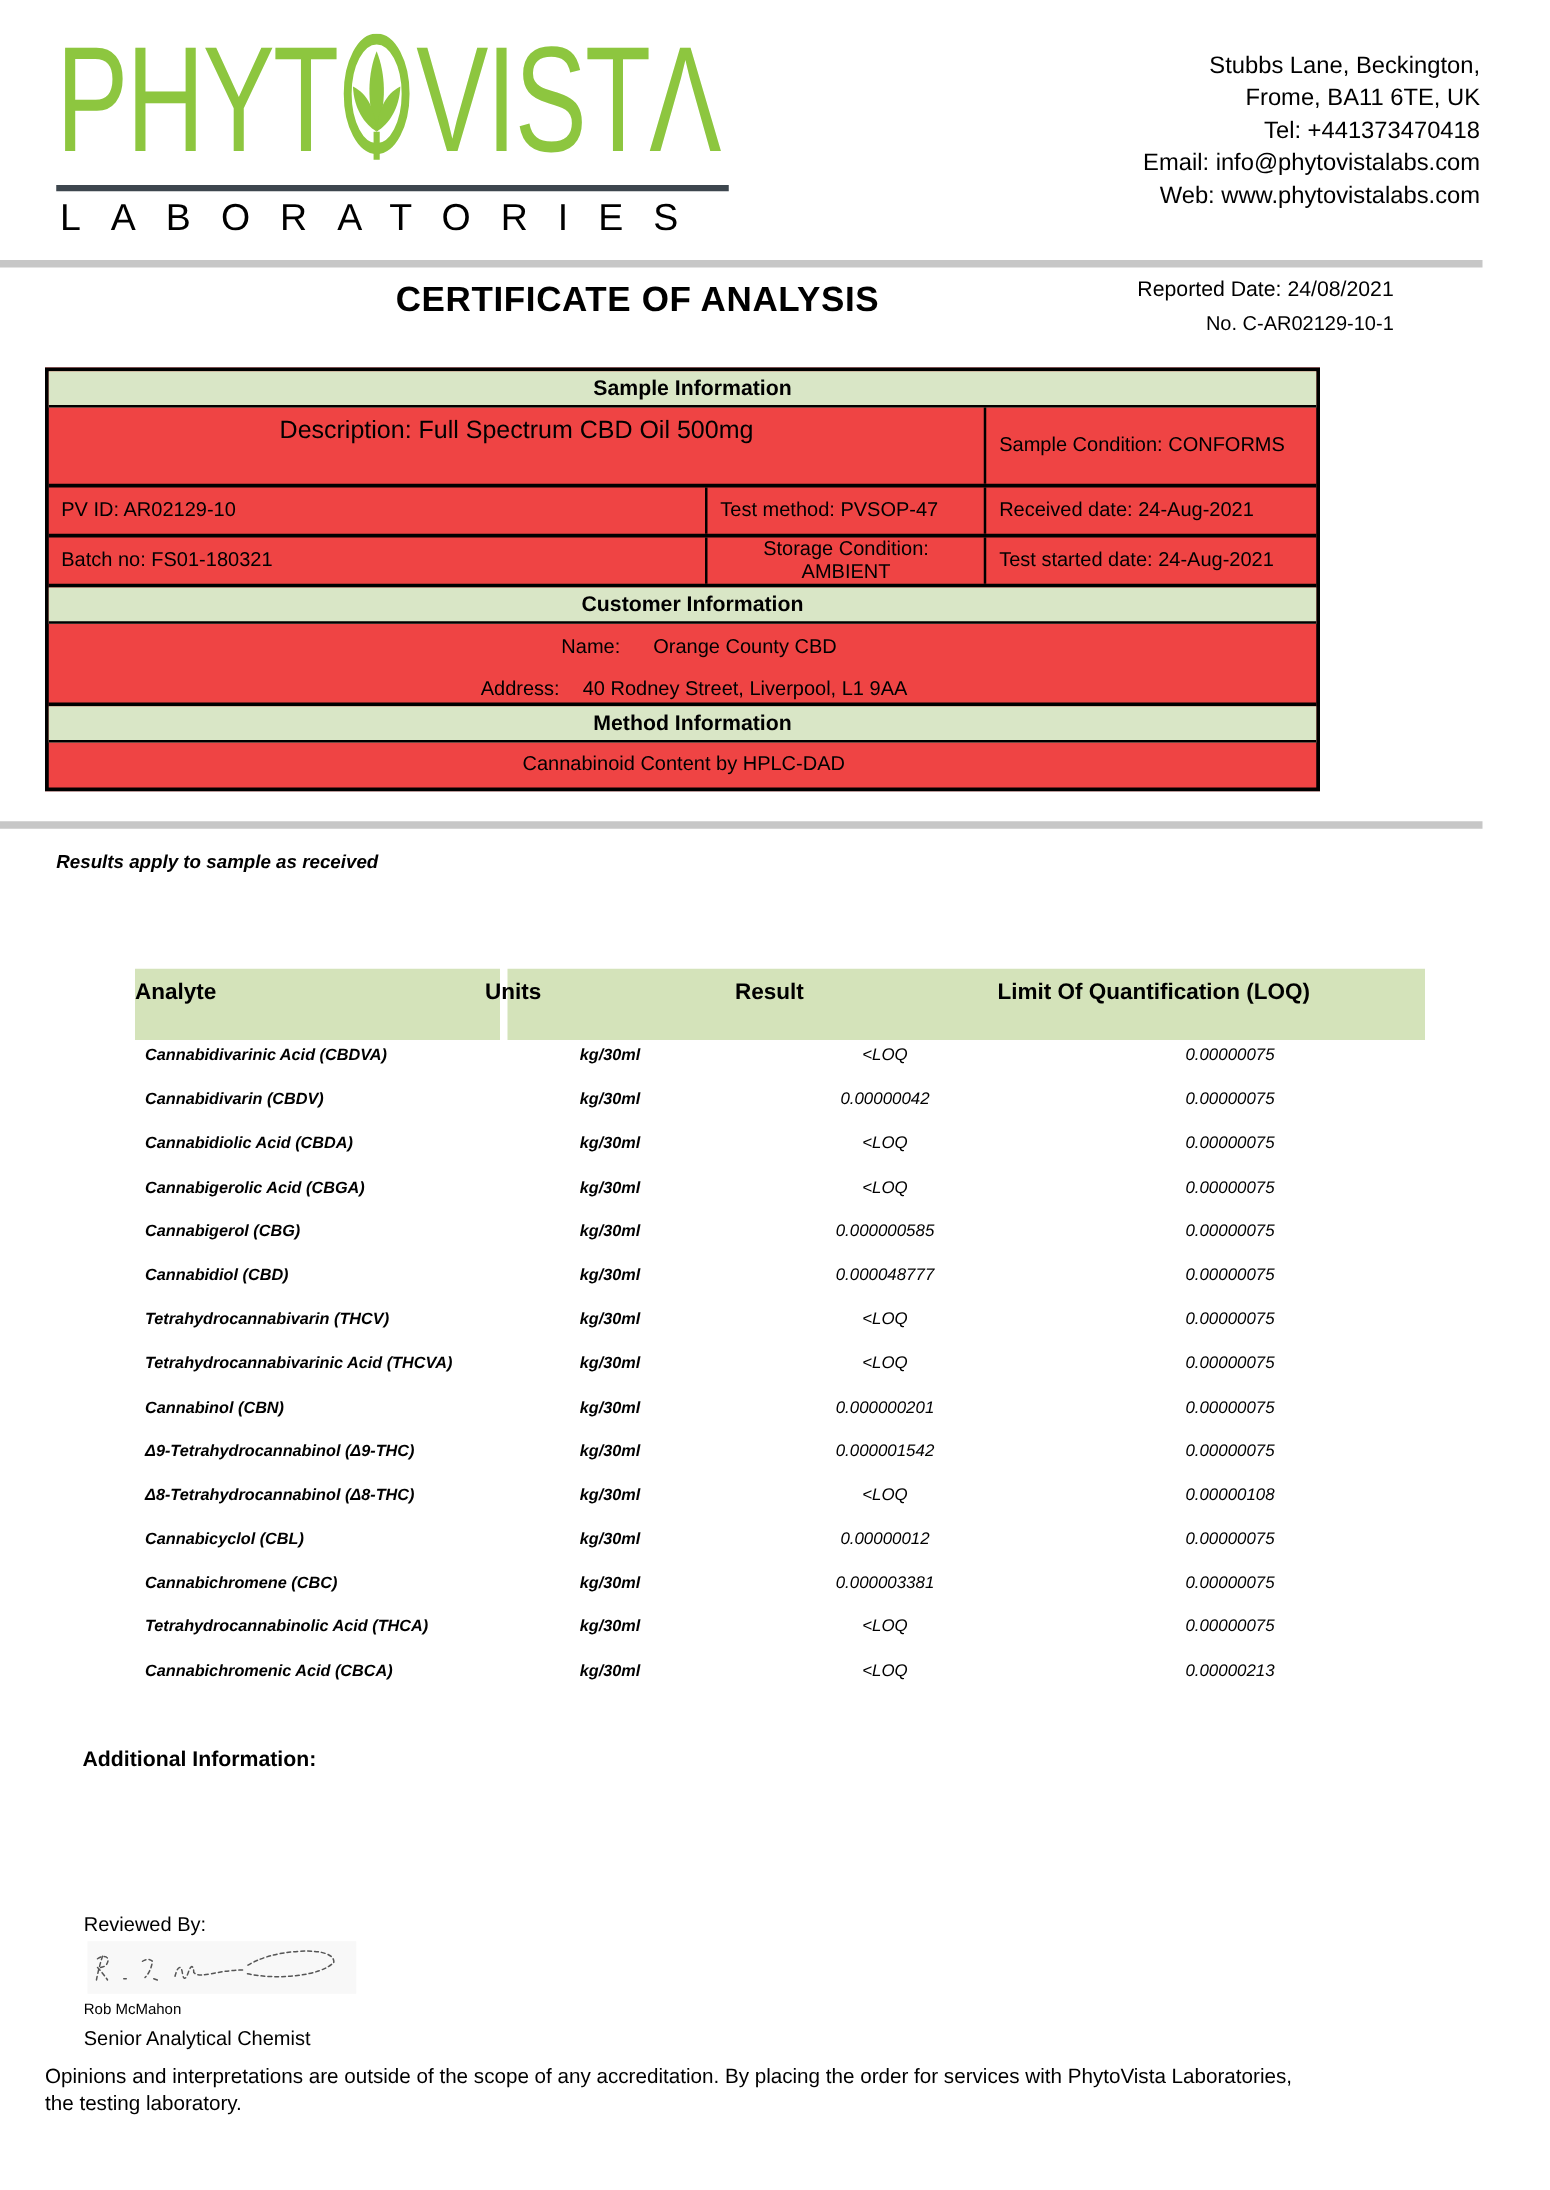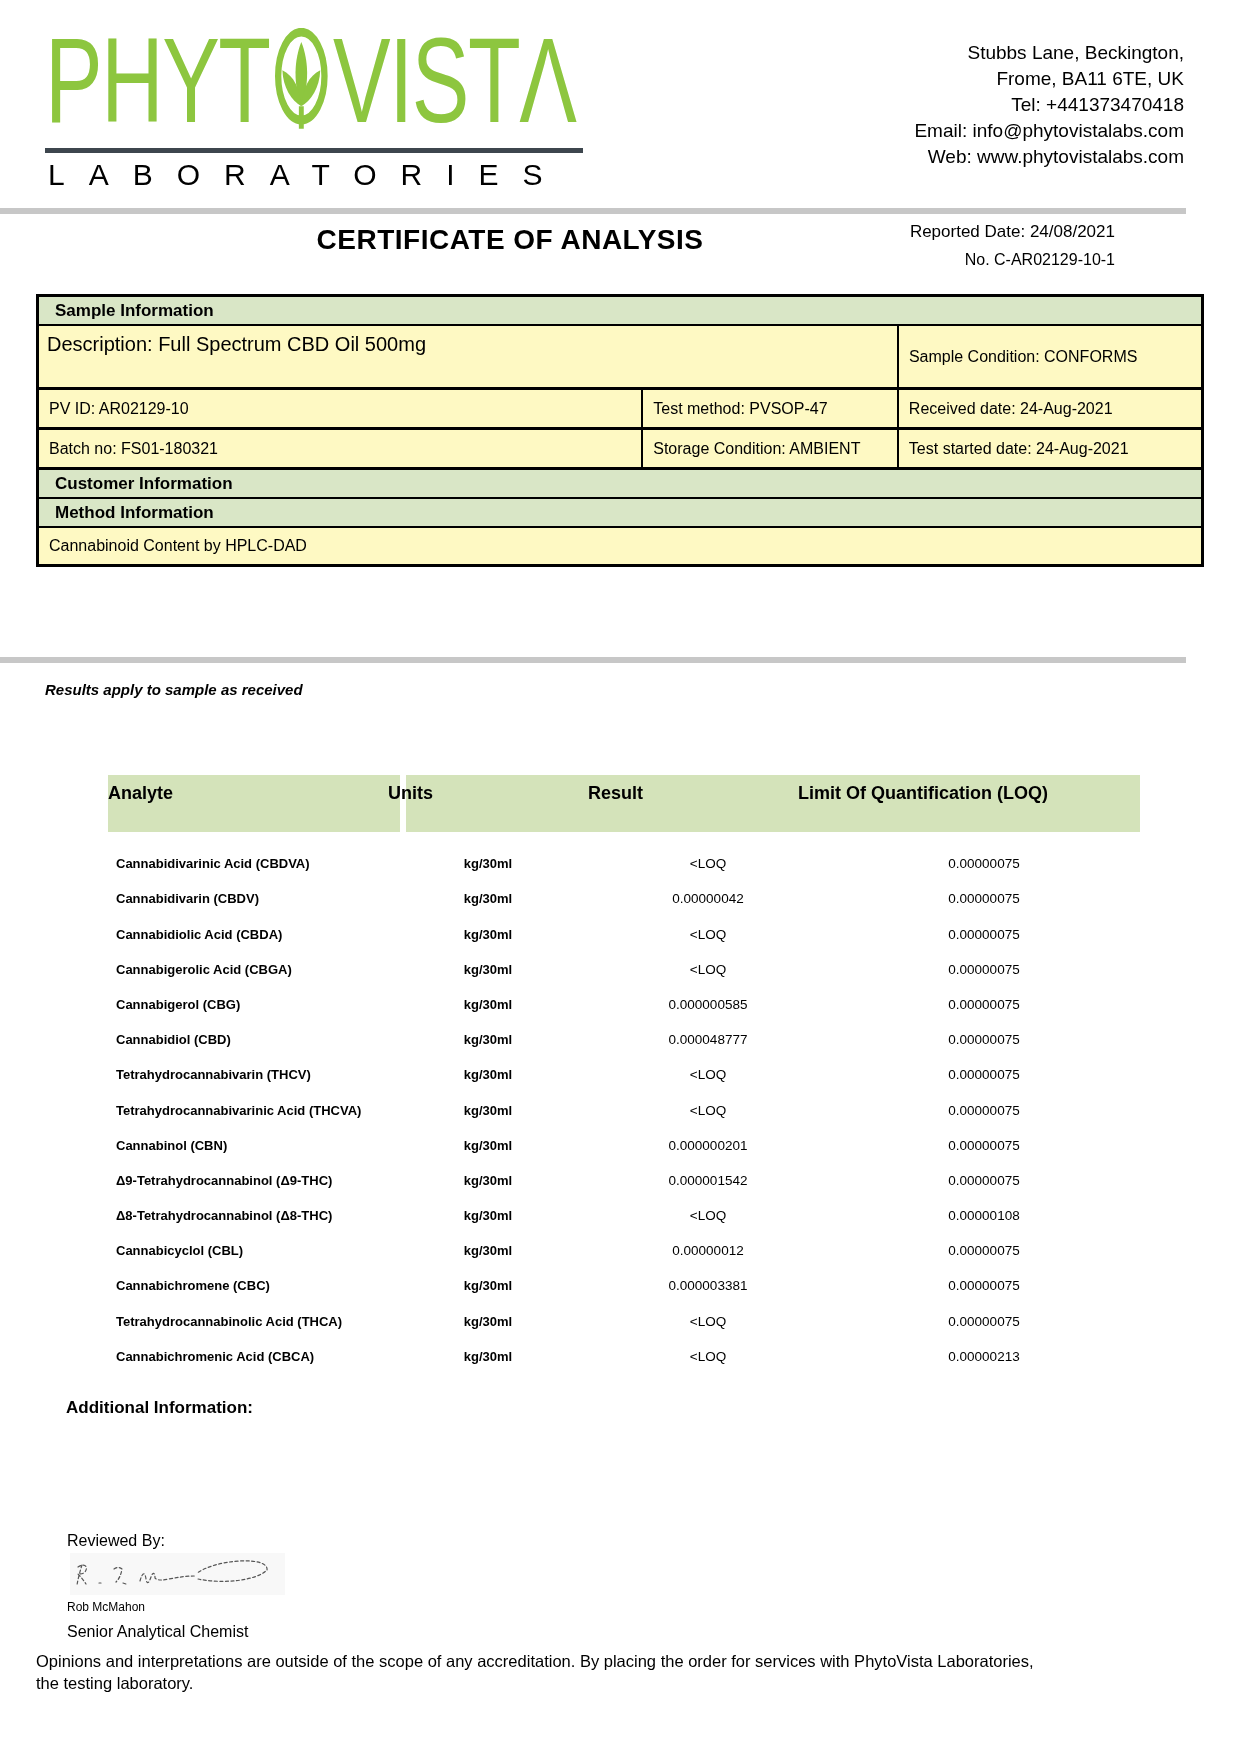--- a/index.html
+++ b/index.html
@@ -19,21 +19,21 @@
   .contact { position:absolute; top:40px; right:56px; text-align:right; font-size:19px; line-height:26px; }
   .gray-bar { position:absolute; left:0; width:1186px; height:6px; background:#c7c7c7; }
   .bar1 { top:208px; } .bar2 { top:657px; }
   .reported { position:absolute; top:222px; right:125px; text-align:right; }
   .reported-date { font-size:17px; }
   .report-no { font-size:16px; margin-top:9px; }
   .coa-title { position:absolute; top:224px; left:0; width:1020px; text-align:center;
                font-size:28px; font-weight:bold; letter-spacing:0.5px; }
 
   
-  .info-block { position:absolute; left:36px; top:294px; width:1168px; border:3px solid #000; background:#fef9c3; }
+  .info-block { position:absolute; left:36px; top:294px; width:1020px; border:3px solid #000; background:#ef4444;text-align:center; }
   .sec-hdr { height:29px; background:#d9e6c6; border-bottom:2px solid #000;
              font-size:17px; font-weight:bold; padding:4px 0 0 16px; }
   .desc-row { height:64px; border-bottom:3px solid #000; display:flex; }
   .desc-cell { width:74%; border-right:2px solid #000; padding:7px 8px; font-size:20px; }
   .cond-cell { flex:1; display:flex; align-items:center; padding:0 10px; font-size:16px; }
   .grid-row { height:40px; border-bottom:3px solid #000; display:flex; font-size:16px; }
   .gcell { display:flex; align-items:center; padding:0 10px; }
   .g1 { width:52%; border-right:2px solid #000; }
   .g2 { width:22%; border-right:2px solid #000; }
   .g3 { flex:1; }
@@ -47,21 +47,21 @@
   .note { position:absolute; left:45px; top:681px; font-size:15px; font-weight:bold; font-style:italic; }
   .res-head { position:absolute; left:108px; top:775px; width:1032px; height:57px; }
   .res-head-left  { position:absolute; left:0; top:0; width:292px; height:57px; background:#d4e3ba; }
   .res-head-right { position:absolute; left:298px; top:0; width:734px; height:57px; background:#d4e3ba; }
   .res-col-label { position:absolute; top:8px; font-size:18px; font-weight:bold; }
   .hc-a { left:0;   width:292px; }
   .hc-u { left:280px; width:200px; }
   .hc-r { left:480px; width:240px; }
   .hc-l { left:690px; width:342px; }
   .res-rows { position:absolute; left:108px; top:836px; width:1032px; }
-  .res-row { display:flex; height:35.2px; align-items:flex-end; }
+  .res-row { display:flex; height:35.2px; align-items:flex-start;font-style:italic; }
   .ra { width:280px; padding-left:8px; font-weight:bold; font-size:13px; }
   .ru { width:200px; text-align:center; font-weight:bold; font-size:13px; }
   .rr { width:240px; text-align:center; font-size:13.5px; }
   .rl { width:312px; text-align:center; font-size:13.5px; }
 
   
   .additional { position:absolute; left:66px; top:1398px; font-size:17px; font-weight:bold; }
   .reviewed { position:absolute; left:67px; top:1532px; font-size:16px; }
   .signature { position:absolute; left:70px; top:1553px; width:215px; height:42px; background:#f8f8f8; }
   .signer-name { position:absolute; left:67px; top:1600px; font-size:12px; }
@@ -112,20 +112,28 @@
       <div class="gcell g1">PV ID: AR02129-10</div>
       <div class="gcell g2">Test method: PVSOP-47</div>
       <div class="gcell g3">Received date: 24-Aug-2021</div>
     </div>
     <div class="grid-row">
       <div class="gcell g1">Batch no: FS01-180321</div>
       <div class="gcell g2">Storage Condition: AMBIENT</div>
       <div class="gcell g3">Test started date: 24-Aug-2021</div>
     </div>
     <div class="sec-hdr">Customer Information</div>
+    <div class="cust-body">
+      <div class="cust-line">
+        <span class="lbl">Name:</span><span>Orange County CBD</span>
+      </div>
+      <div class="cust-line">
+        <span class="lbl">Address:</span><span>40 Rodney Street, Liverpool, L1 9AA</span>
+      </div>
+    </div>
     <div class="sec-hdr">Method Information</div>
     <div class="method-body">Cannabinoid Content by HPLC-DAD</div>
   </div>
 
   <div class="gray-bar bar2"></div>
 
   <div class="note">Results apply to sample as received</div>
 
   <div class="res-head">
     <div class="res-head-left"></div>

